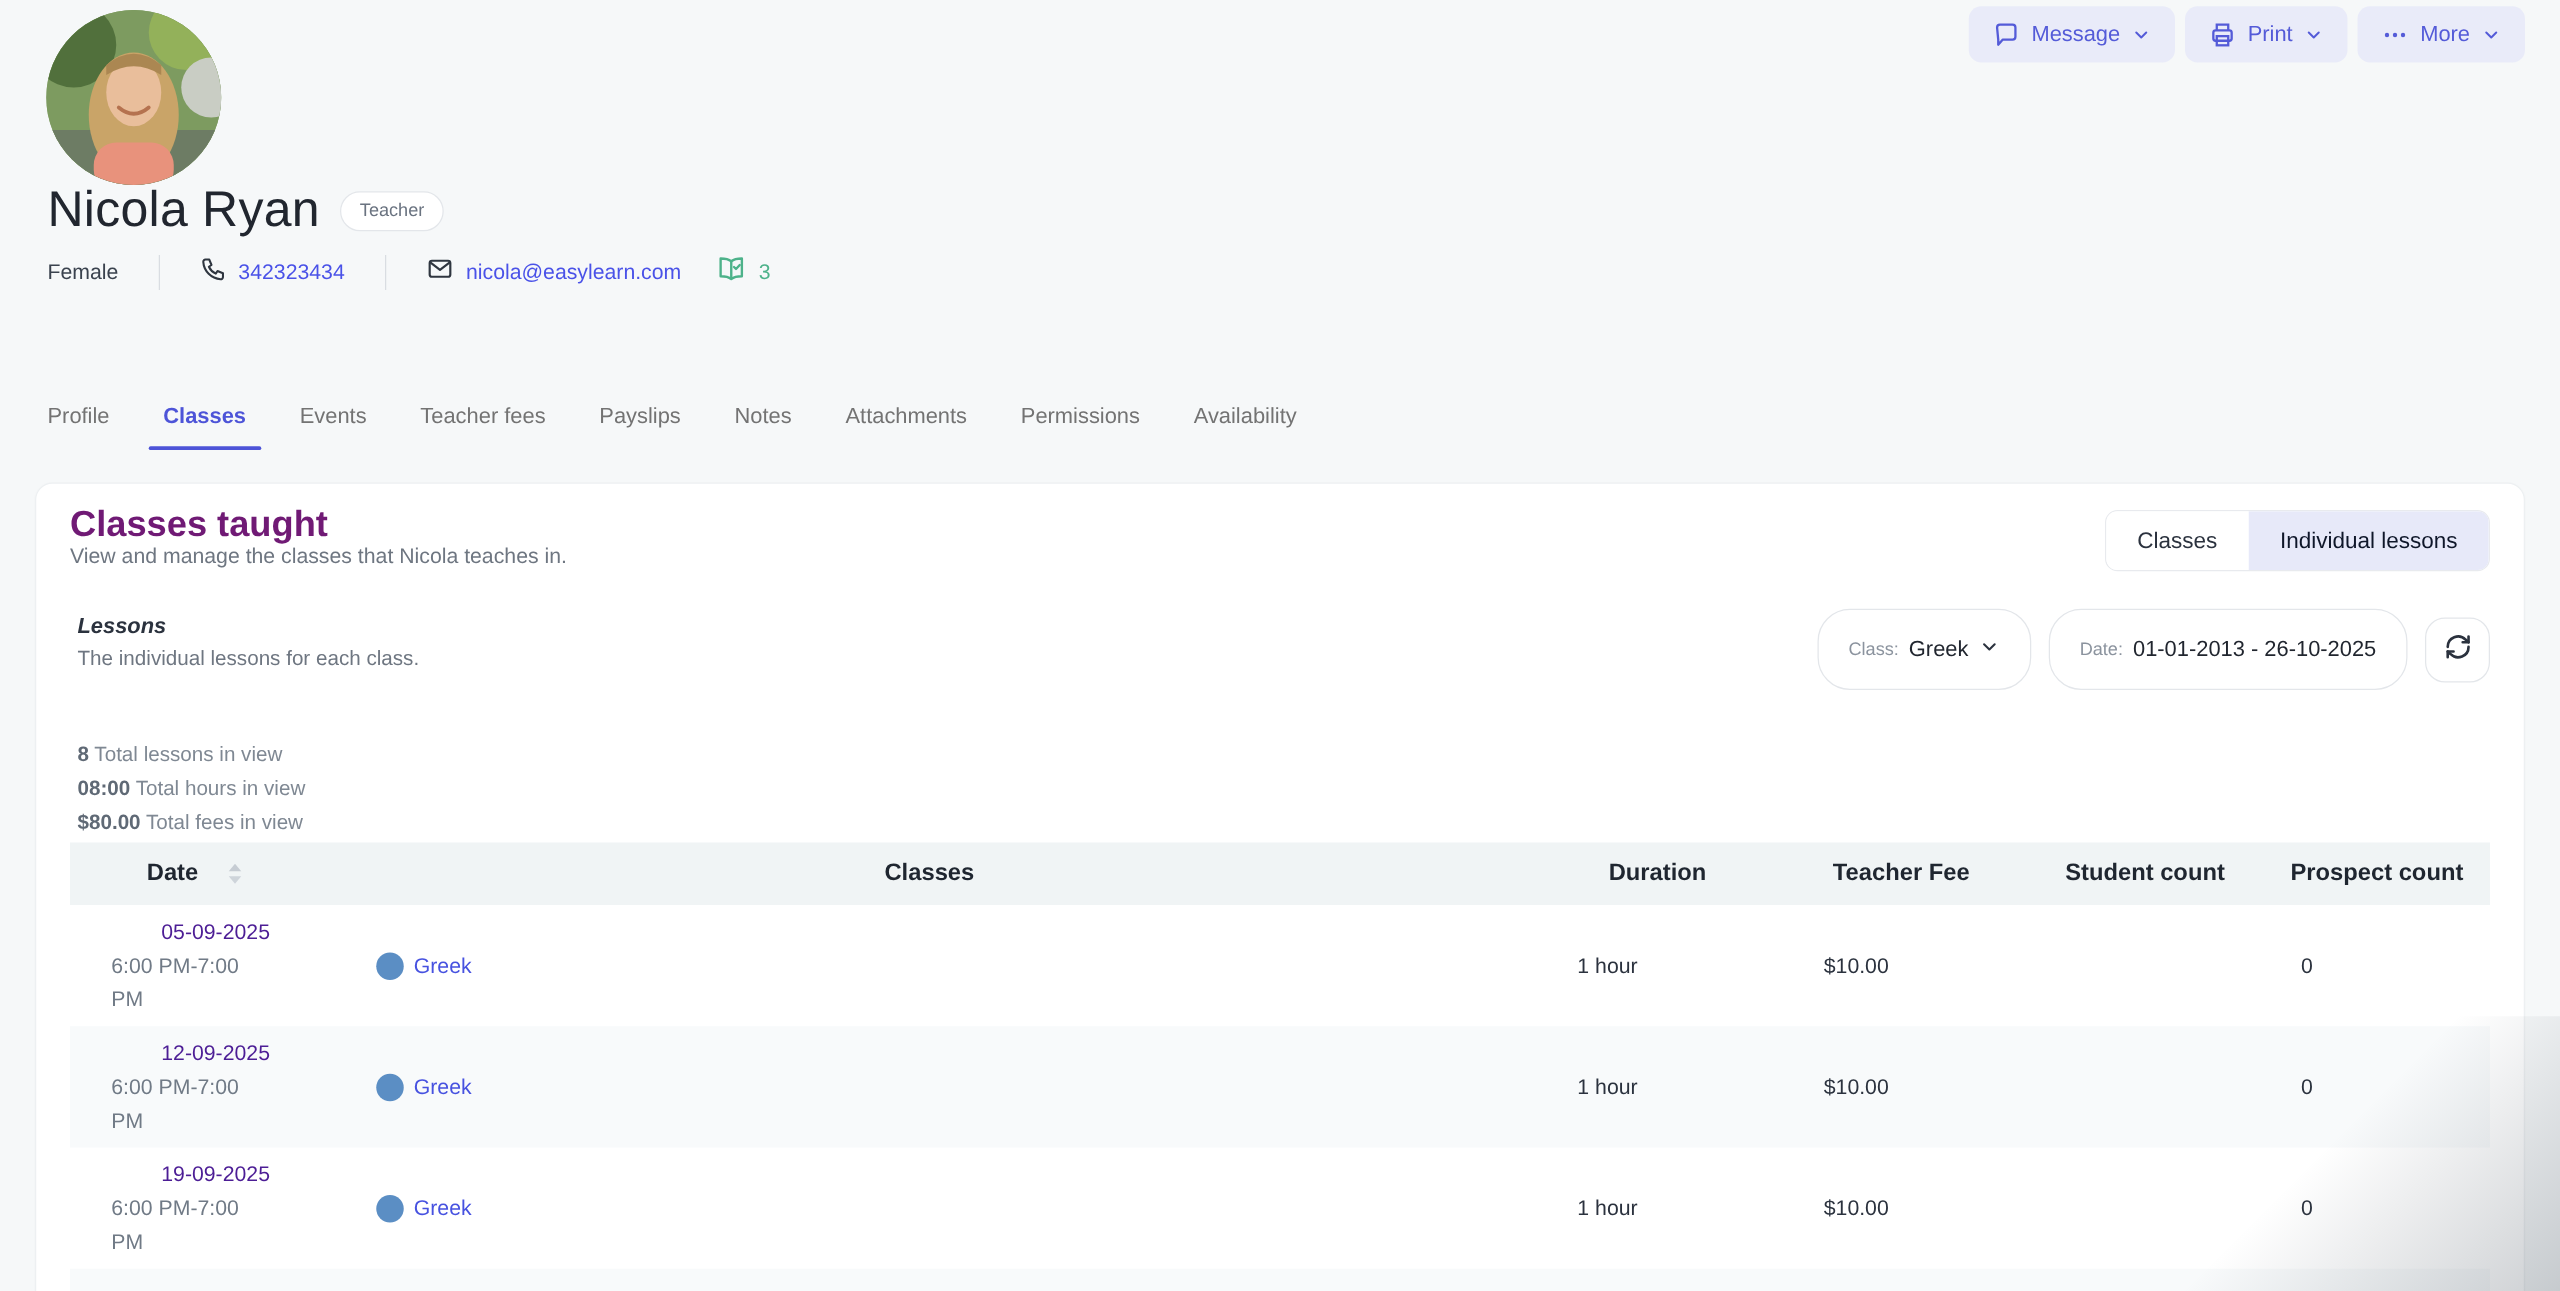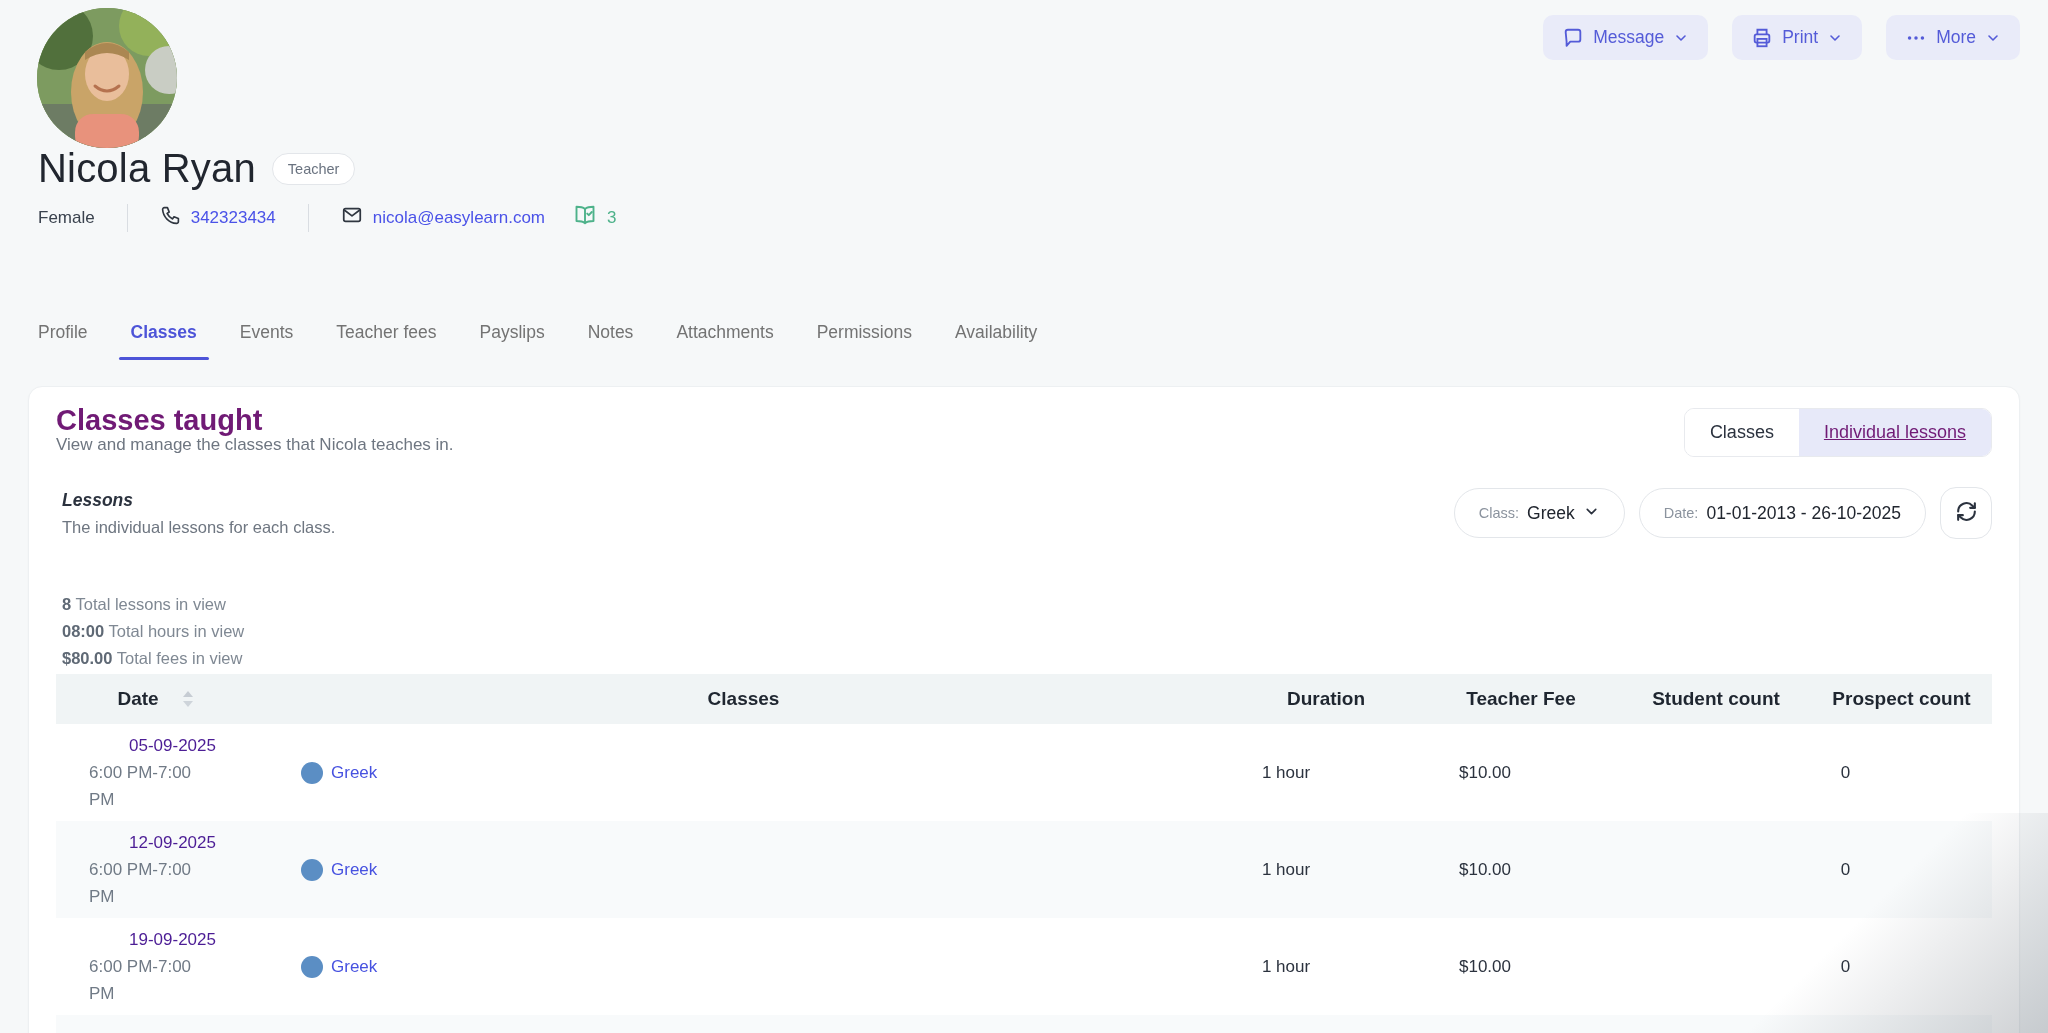--- a/index.html
+++ b/index.html
@@ -9,21 +9,21 @@
     overflow: hidden;
     background: #f6f8f9;
     font-family: "Liberation Sans", sans-serif;
     color: #2b323e;
   }
   
   .avatar {
     position:absolute; left:37px; top:8px; width:140px; height:140px;
     border-radius:50%; overflow:hidden; background:#7a9a5e;
   }
-  .actions { position:absolute; top:15px; right:28px; display:flex; gap:24px; }
+  .actions { position:absolute; top:5px; right:28px; display:flex; gap:8px; }
   .action-btn {
     display:flex; align-items:center; gap:9px;
     background:#e9ebf9; color:#545bd8;
     border:none; border-radius:10px; height:45px; padding:0 19px;
     font-size:17.5px; font-weight:500; font-family:inherit; cursor:pointer;
   }
   .action-btn svg { display:block; }
   .name-row { position:absolute; left:38px; top:146px; display:flex; align-items:center; gap:16px; }
   .person-name { font-size:40px; font-weight:400; color:#21262f; letter-spacing:.2px; }
   .role-badge {
@@ -50,27 +50,27 @@
     background:#fff; border:1px solid #edf0f2; border-radius:14px;
     box-shadow:0 1px 2px rgba(20,30,40,.03);
   }
   .card-title { position:absolute; left:27px; top:17px; font-size:29px; font-weight:700; color:#701a75; }
   .card-subtitle { position:absolute; left:27px; top:48px; font-size:17px; color:#6e7681; }
   .toggle {
     position:absolute; right:27px; top:21px; display:flex;
     border:1px solid #e8eaee; border-radius:10px; overflow:hidden; background:#fff;
   }
   .toggle-seg { padding:13px 25px; font-size:18px; cursor:pointer; color:#2b323e; background:#fff; }
-  .toggle-seg.selected { background:#e7e9f9; color:#701a75;text-decoration:underline; }
+  .toggle-seg.selected { background:#e7e9f9; color:#0f172a; }
   .section-title { position:absolute; left:33px; top:103px; font-size:17.5px; font-weight:700; color:#2b323e;font-style:italic; }
   .section-subtitle { position:absolute; left:33px; top:131px; font-size:16.5px; color:#6e7681; }
   .filters { position:absolute; right:27px; top:100px; display:flex; align-items:center; gap:14px; }
   .filter-pill {
     display:flex; align-items:center; gap:8px; background:#fff;
-    border:1px solid #e3e6ea; border-radius:26px; height:50px; padding:0 24px; cursor:pointer;
+    border:1px solid #e3e6ea; border-radius:26px; height:65px; padding:0 24px; cursor:pointer;
   }
   .filter-label { font-size:14.5px; color:#8b939e; }
   .filter-value { font-size:17.5px; color:#21262f; font-weight:500; }
   .refresh-btn {
     width:52px; height:52px; display:flex; align-items:center; justify-content:center;
     background:#fff; border:1px solid #e3e6ea; border-radius:16px; cursor:pointer; color:#2b323e;
   }
   .stats { position:absolute; left:33px; top:168px; font-size:16.5px; line-height:27px;margin-top:36px; }
   .stat-value { font-weight:700; color:#5f6975; }
   .stat-label { color:#7f8893; }

